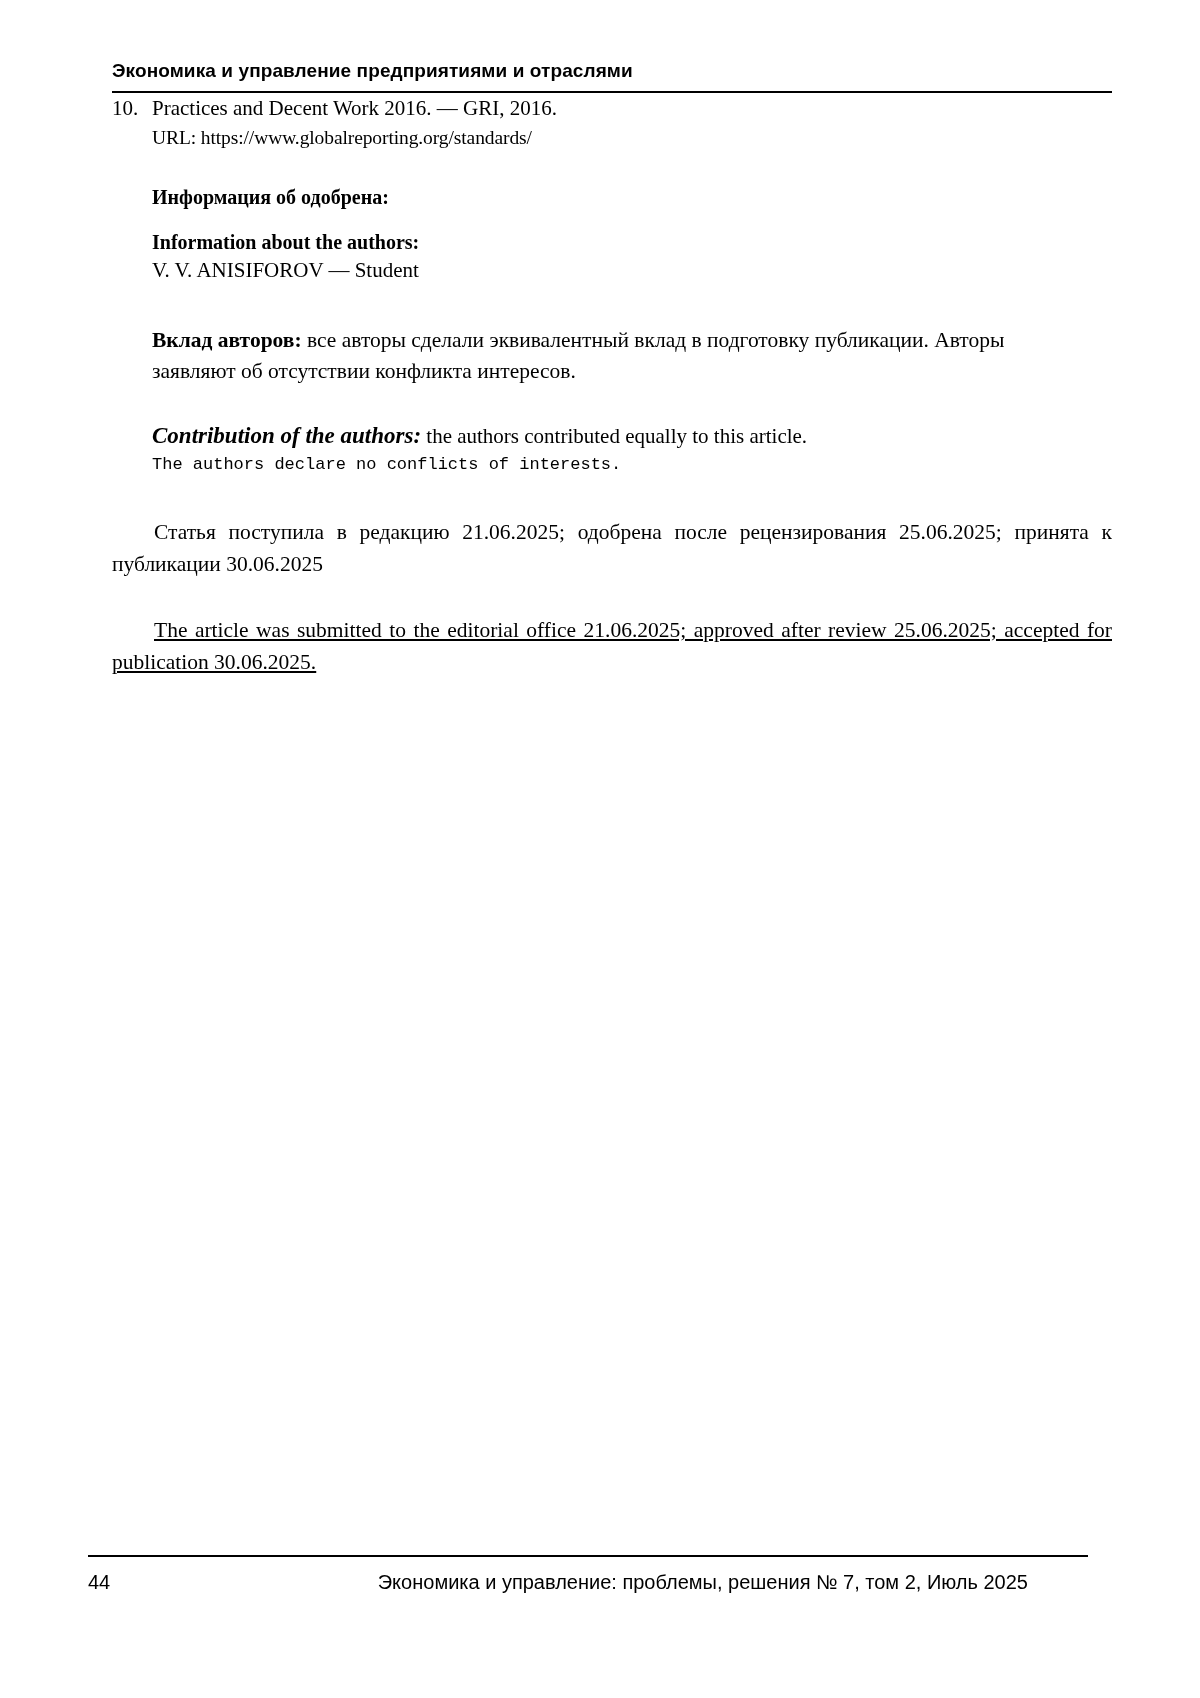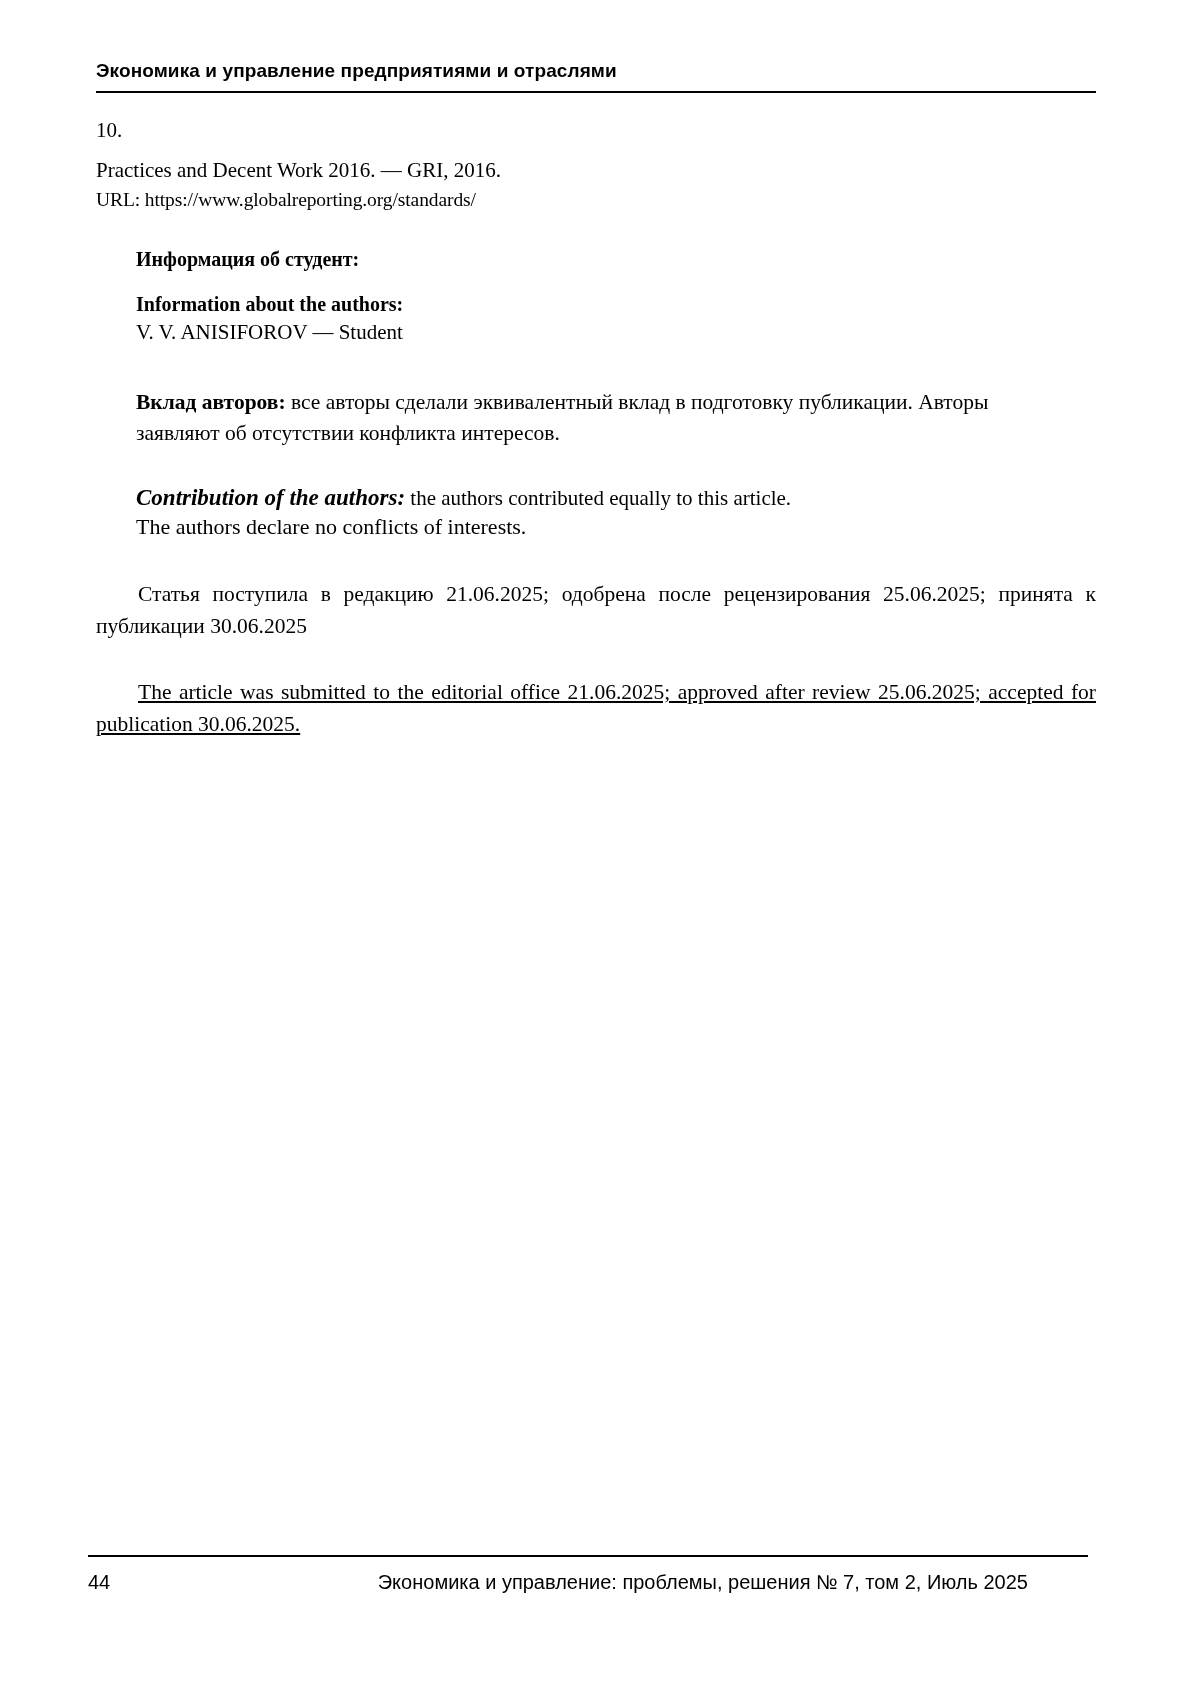--- a/index.html
+++ b/index.html
@@ -15,21 +15,21 @@
   }
   .page {
     position: relative;
     width: 1200px;
     height: 1698px;
     box-sizing: border-box;
     padding: 0;
   }
   .content {
     position: absolute;
-    left: 96px;
+    left: 112px;
     top: 60px;
     width: 1000px;
   }
 
   
   .runhead {
     font-family: "Liberation Sans", sans-serif;
     font-weight: bold;
     font-size: 19px;
     letter-spacing: 0.1px;
@@ -37,24 +37,22 @@
     padding-bottom: 9px;
   }
   .rule {
     border-bottom: 2px solid #000;
     width: 100%;
     height: 0;
   }
 
   
   .refblock {
-    margin-top: 22px;
     display: flex;
     align-items: flex-start;
-    flex-direction: column;
   }
   .refnum {
     font-size: 21px;
     line-height: 30px;
     width: 40px;
     flex: 0 0 40px;
   }
   .reftext {
     font-size: 21px;
     line-height: 30px;
@@ -95,22 +93,23 @@
     width: 880px;
     font-size: 21px;
     line-height: 29px;
   }
   .contrib-en .lead {
     font-weight: bold;
     font-style: italic;
     font-size: 23px;
   }
   .contrib-en .small {
-    font-size: 22px;
+    font-size: 17px;
     line-height: 27px;
+    font-family: Liberation Mono, monospace;
   }
 
   
   .submission {
     margin-top: 38px;
     width: 1000px;
     font-size: 21.5px;
     line-height: 32px;
     text-align: justify;
     text-indent: 42px;
@@ -158,21 +157,21 @@
 
     <div class="refblock">
       <div class="refnum">10.</div>
       <div class="reftext">
         <div class="ref-l2">Practices and Decent Work 2016. — GRI, 2016.</div>
         <div class="ref-url">URL: https://www.globalreporting.org/standards/</div>
       </div>
     </div>
 
     <div class="infoblock">
-      <div class="info-head">Информация об студент:</div>
+      <div class="info-head">Информация об одобрена:</div>
     </div>
 
     <div class="infoblock second">
       <div class="info-head">Information about the authors:</div>
       <div class="info-line">V. V. ANISIFOROV — Student</div>
     </div>
 
     <div class="contrib-ru">
       <b>Вклад авторов:</b><span> все авторы сделали эквивалентный вклад в подготовку публикации. Авторы заявляют об отсутствии конфликта интересов.</span>
     </div>

